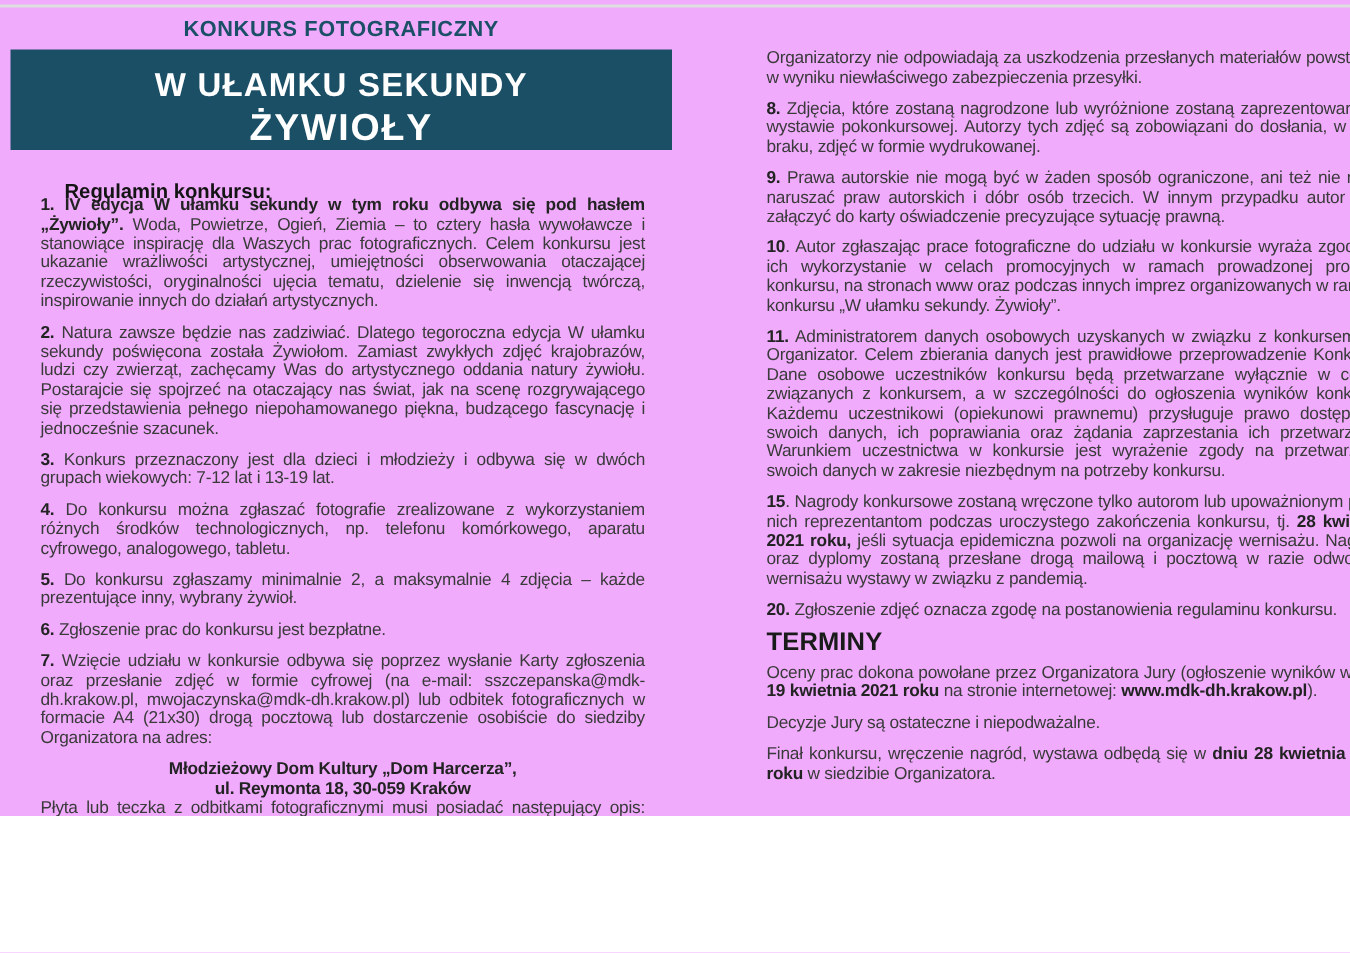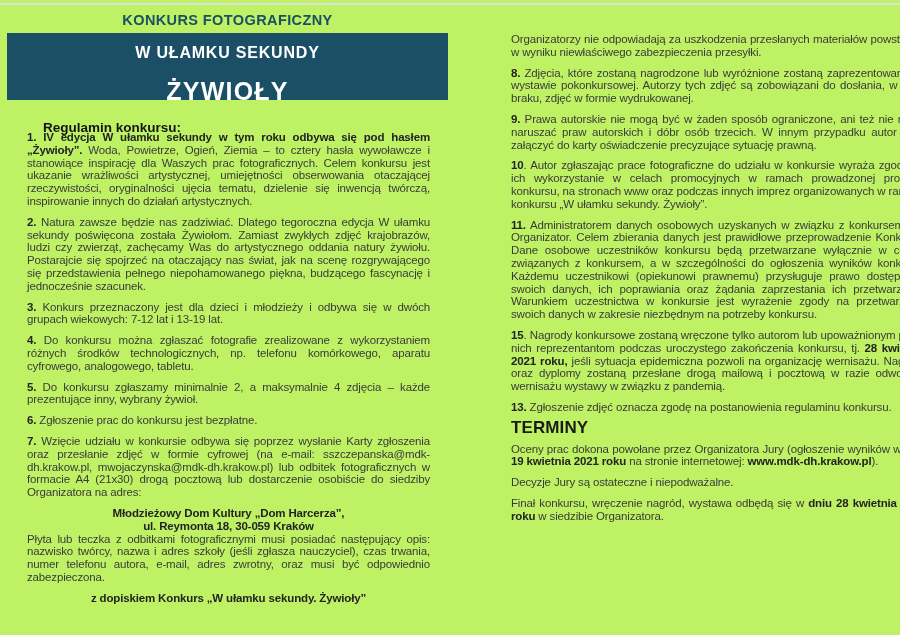--- a/index.html
+++ b/index.html
@@ -1,20 +1,20 @@
 <!DOCTYPE html>
 <html lang="pl"><head>
 <meta charset="utf-8">
 <style>
   html, body { margin: 0; padding: 0; background: #ffffff; }
   .page {
     position: relative;
     width: 900px;
-    height: 635px;
-    background: #bef264;
+    height: 544px;
+    background: #f0abfc;
     overflow: hidden;
     font-family: "Liberation Sans", sans-serif;
     text-decoration: underline;
   }
   .top-rule {
     position: absolute;
     top: 3px; left: 0;
     width: 900px; height: 2px;
     background: #dedede;
   }
@@ -32,29 +32,29 @@
     position: absolute;
     left: 7px; top: 33px;
     width: 441px; height: 67px;
     background: #1b4f66;
     color: #ffffff;
     text-align: center;
     box-sizing: border-box;
     padding-top: 11px;
   }
   .banner-line1 {
-    font-size: 16px;
+    font-size: 22px;
     font-weight: bold;
     letter-spacing: 0.8px;
   }
   .banner-line2 {
     font-size: 25px;
     font-weight: bold;
     letter-spacing: 1.2px;
-    margin-top: 15px;
+    margin-top: 1px;
   }
   .regulamin {
     position: absolute;
     left: 27px; top: 120px;
     font-size: 13.5px;
     font-weight: bold;
     color: #141414;
     margin-left: 16px;
   }
   .left-body {
@@ -116,19 +116,19 @@
       <p class="para center"><b>z dopiskiem Konkurs „W ułamku sekundy. Żywioły”</b></p>
     </div>
 
   <div class="right-body">
       <p class="para">Organizatorzy nie odpowiadają za uszkodzenia przesłanych materiałów powstałych w wyniku niewłaściwego zabezpieczenia przesyłki.</p>
       <p class="para"><b>8.</b> Zdjęcia, które zostaną nagrodzone lub wyróżnione zostaną zaprezentowane na wystawie pokonkursowej. Autorzy tych zdjęć są zobowiązani do dosłania, w razie braku, zdjęć w formie wydrukowanej.</p>
       <p class="para"><b>9.</b> Prawa autorskie nie mogą być w żaden sposób ograniczone, ani też nie mogą naruszać praw autorskich i dóbr osób trzecich. W innym przypadku autor musi załączyć do karty oświadczenie precyzujące sytuację prawną.</p>
       <p class="para"><b>10</b>. Autor zgłaszając prace fotograficzne do udziału w konkursie wyraża zgodę na ich wykorzystanie w celach promocyjnych w ramach prowadzonej promocji konkursu, na stronach www oraz podczas innych imprez organizowanych w ramach konkursu „W ułamku sekundy. Żywioły”.</p>
       <p class="para"><b>11.</b> Administratorem danych osobowych uzyskanych w związku z konkursem jest Organizator. Celem zbierania danych jest prawidłowe przeprowadzenie Konkursu. Dane osobowe uczestników konkursu będą przetwarzane wyłącznie w celach związanych z konkursem, a w szczególności do ogłoszenia wyników konkursu. Każdemu uczestnikowi (opiekunowi prawnemu) przysługuje prawo dostępu do swoich danych, ich poprawiania oraz żądania zaprzestania ich przetwarzania. Warunkiem uczestnictwa w konkursie jest wyrażenie zgody na przetwarzanie swoich danych w zakresie niezbędnym na potrzeby konkursu.</p>
       <p class="para"><b>15</b>. Nagrody konkursowe zostaną wręczone tylko autorom lub upoważnionym przez nich reprezentantom podczas uroczystego zakończenia konkursu, tj. <b>28 kwietnia 2021 roku,</b> jeśli sytuacja epidemiczna pozwoli na organizację wernisażu. Nagrody oraz dyplomy zostaną przesłane drogą mailową i pocztową w razie odwołania wernisażu wystawy w związku z pandemią.</p>
-      <p class="para"><b>13.</b> Zgłoszenie zdjęć oznacza zgodę na postanowienia regulaminu konkursu.</p>
+      <p class="para"><b>20.</b> Zgłoszenie zdjęć oznacza zgodę na postanowienia regulaminu konkursu.</p>
       <p class="para section-head"><b>TERMINY</b></p>
       <p class="para">Oceny prac dokona powołane przez Organizatora Jury (ogłoszenie wyników w dniu <b>19 kwietnia 2021 roku</b> na stronie internetowej: <b>www.mdk-dh.krakow.pl</b>).</p>
       <p class="para">Decyzje Jury są ostateczne i niepodważalne.</p>
       <p class="para">Finał konkursu, wręczenie nagród, wystawa odbędą się w <b>dniu 28 kwietnia 2021 roku</b> w siedzibie Organizatora.</p>
     </div>
 </div>
 
 </body></html>

